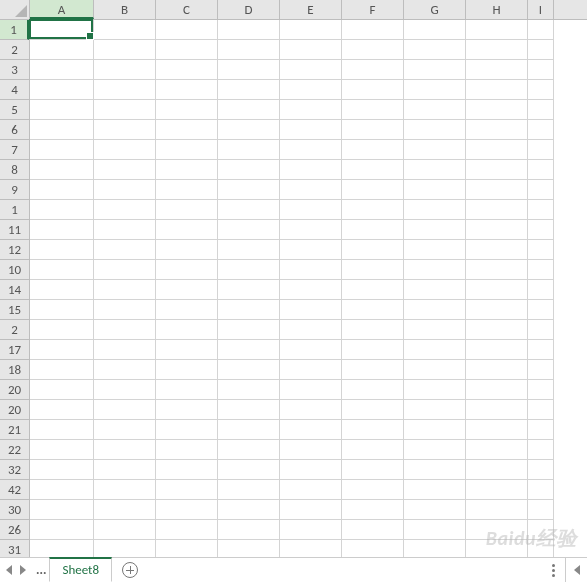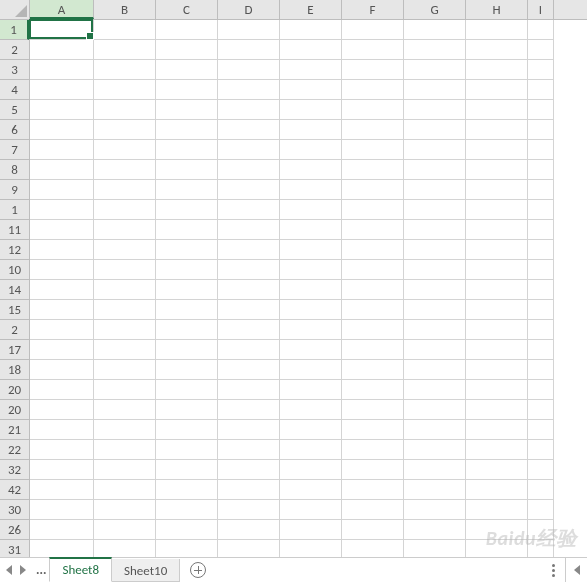--- a/index.html
+++ b/index.html
@@ -538,21 +538,20 @@
 </div>
 
 <div class="tab-bar">
   <div class="nav-btns">
     <div class="nav-arrow left"></div>
     <div class="nav-arrow right"></div>
   </div>
   <div class="ellipsis">...</div>
   <div class="tabs" id="tabs">
       <div class="tab active">Sheet8</div>
-      <div class="tab">Sheet10</div>
     </div>
   <div class="add-sheet">
     <div class="circ"></div>
   </div>
   <div class="spacer"></div>
   <div class="dots">
     <span></span>
       <span></span>
       <span></span>
   </div>

